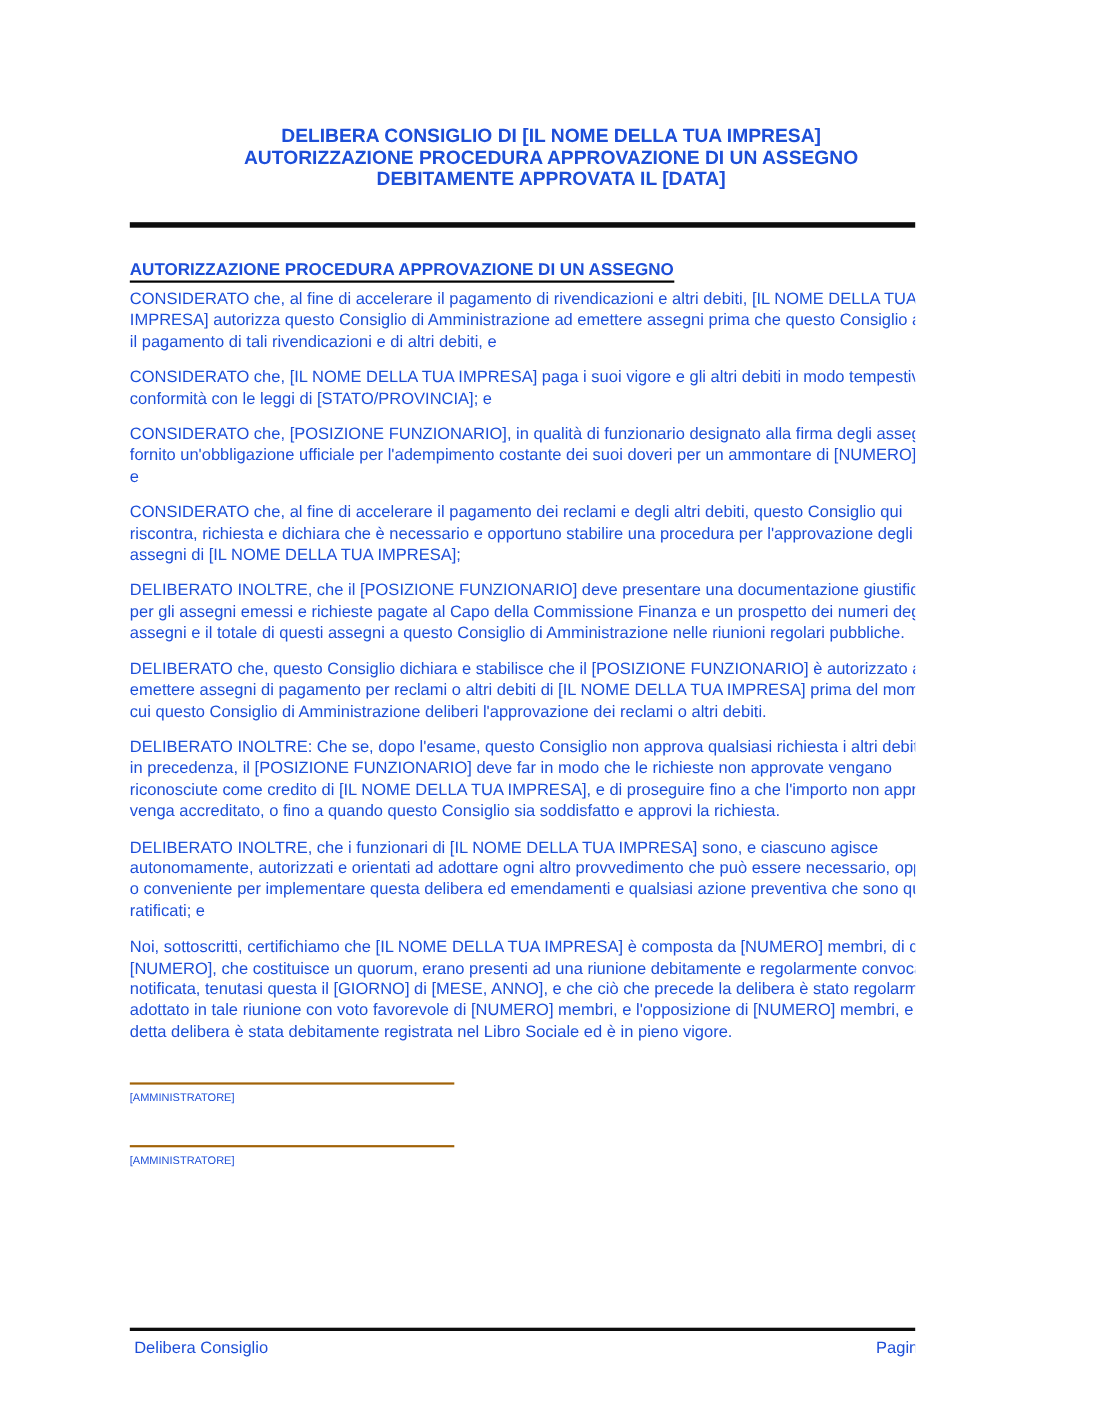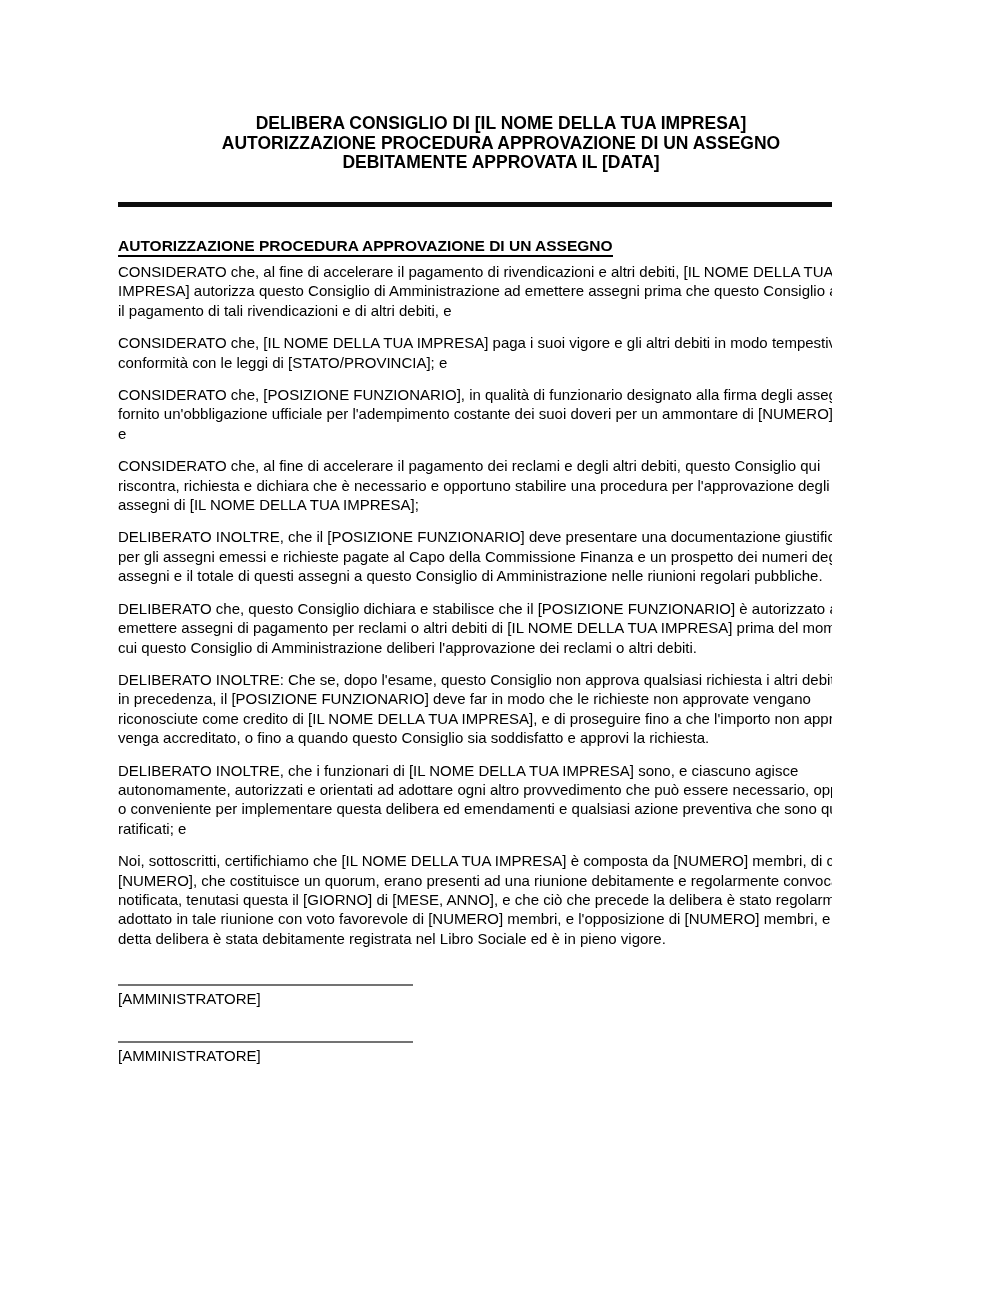--- a/index.html
+++ b/index.html
@@ -3,21 +3,21 @@
 <meta charset="utf-8">
 <style>
   * { margin: 0; padding: 0; box-sizing: border-box; }
   html, body { background: #ffffff; }
   .page {
     position: relative;
     width: 832px;
     height: 1290px;
     background: #ffffff;
     font-family: "Liberation Sans", "DejaVu Sans", sans-serif;
-    color: #000000;
+    color: #1d4ed8;
     overflow: hidden;
   }
   .content {
     position: absolute;
     left: 118px;
     top: 0;
     width: 766px;
   }
   .title-block {
     margin-top: 114px;
@@ -51,23 +51,23 @@
   .body-text {
     margin-top: 7px;
   }
   .body-text p {
     font-size: 15px;
     line-height: 19.4px;
     margin: 0 0 13px 0;
   }
   .sig-block {
     width: 295px;
-    border-top: 2px solid #737373;
+    border-top: 2px solid #a16207;
     padding-top: 3px;
-    font-size: 15px;
+    font-size: 10px;
     line-height: 19.5px;
   }
   .sig-block.first { margin-top: 36px; }
   .sig-block.second { margin-top: 32px; }
   .footer {
     position: absolute;
     left: 118px;
     top: 1207px;
     width: 766px;
     border-top: 3px solid #0d0d0d;
@@ -113,13 +113,17 @@
     <div class="sig-block first">
       <div>[AMMINISTRATORE]</div>
     </div>
 
     <div class="sig-block second">
       <div>[AMMINISTRATORE]</div>
     </div>
 
   </div>
 
+  <div class="footer">
+    <span class="footer-left">Delibera Consiglio</span>
+    <span class="footer-right">Pagina 1 di 2</span>
+  </div>
 </div>
 
 </body></html>

